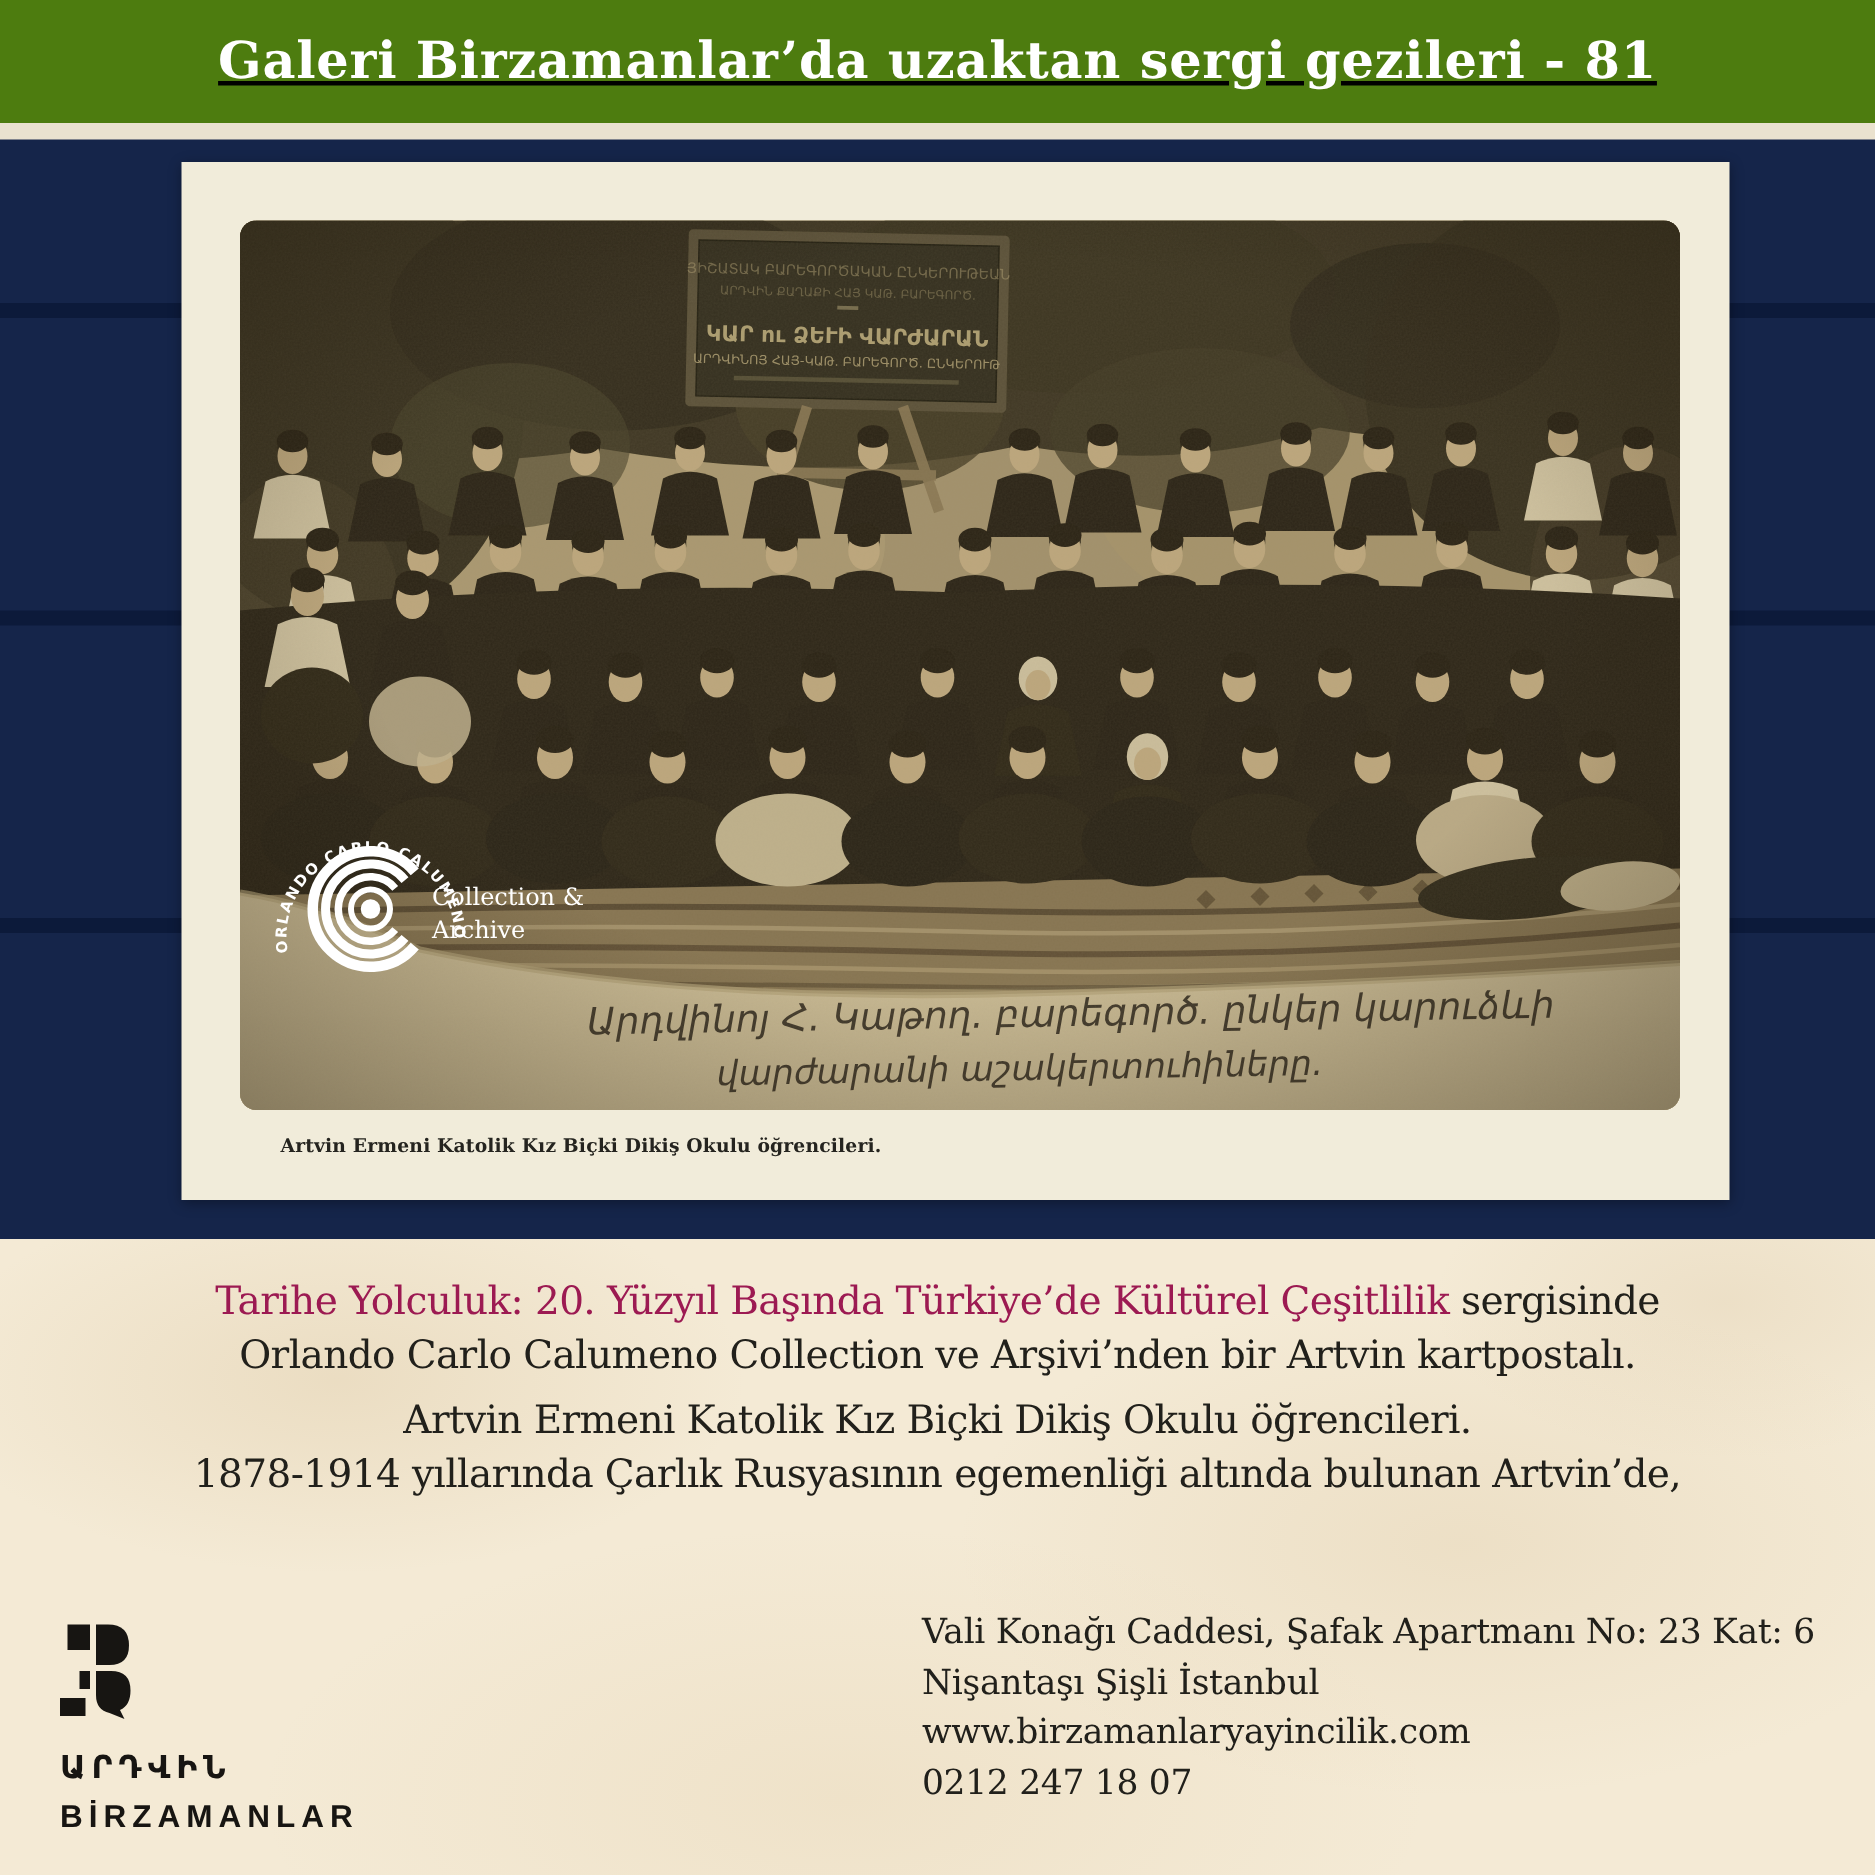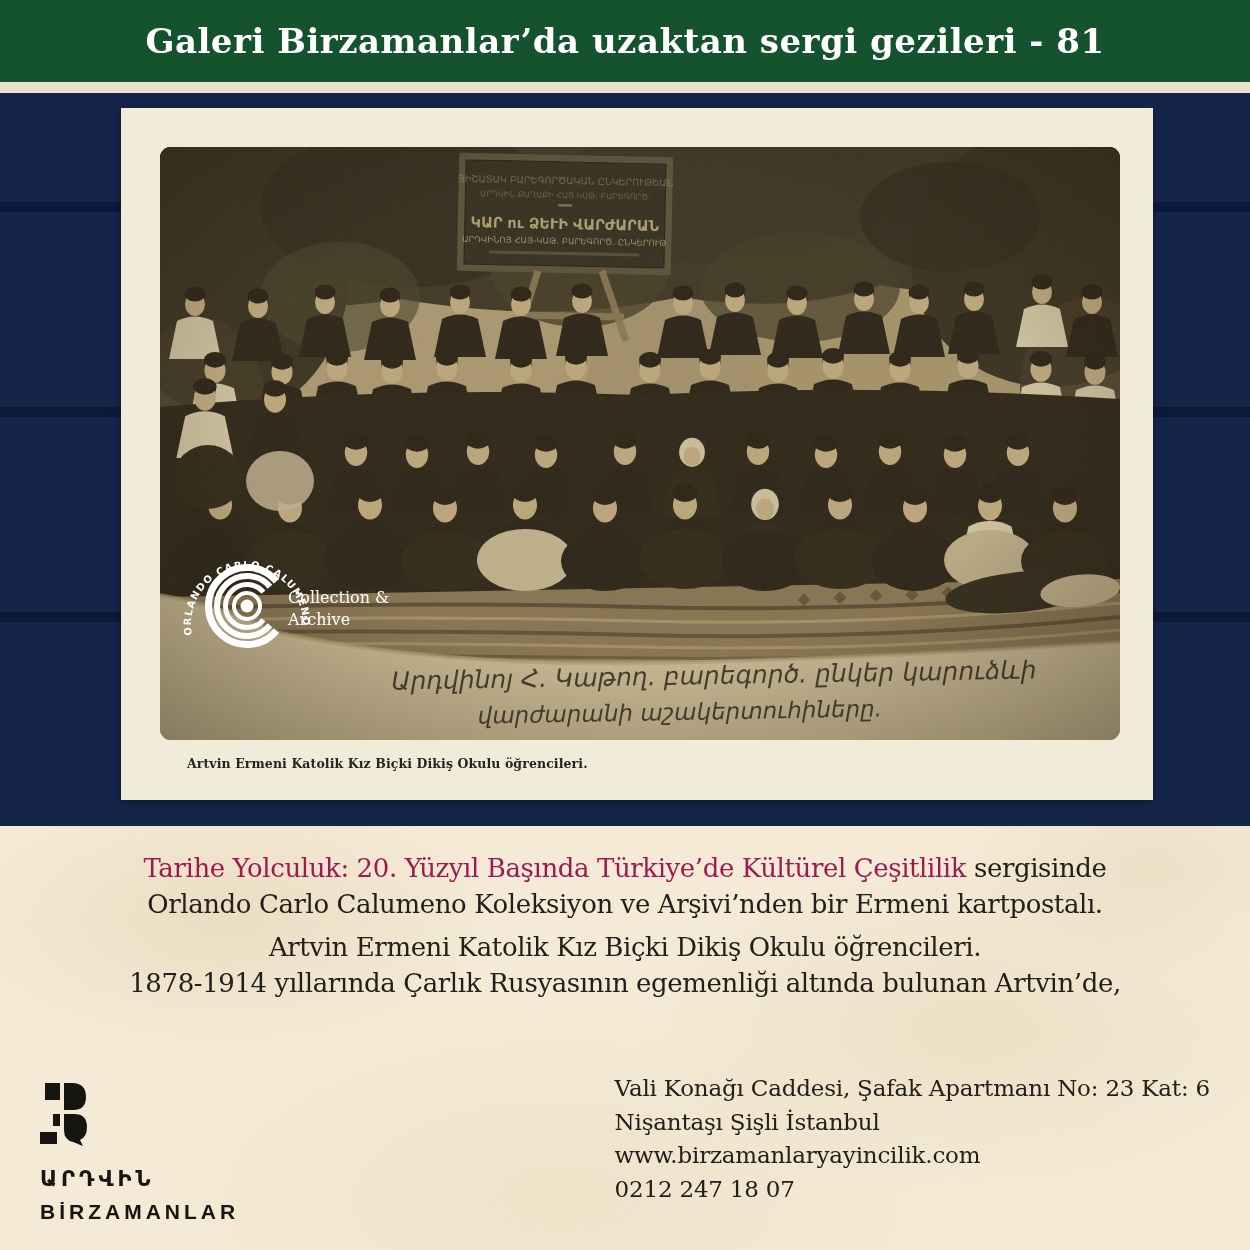--- a/index.html
+++ b/index.html
@@ -1,21 +1,21 @@
 <!DOCTYPE html>
 <html><head>
 <meta charset="utf-8">
 <style>
   html,body{margin:0;padding:0;}
   .page{position:relative;width:1250px;height:1250px;overflow:hidden;
         font-family:"DejaVu Serif","Liberation Serif",serif;background:#f2e8d3;}
 
   
   .banner{position:absolute;left:0;top:0;width:1250px;height:82px;
-          background:#14532d;display:flex;align-items:center;justify-content:center;}
+          background:#4d7c0f;display:flex;align-items:center;justify-content:center;text-decoration:underline;}
   .banner-text{color:#ffffff;font-size:34px;font-weight:bold;letter-spacing:.5px;white-space:nowrap;}
   .cream-strip{position:absolute;left:0;top:82px;width:1250px;height:11px;background:#eae2cf;}
 
   
   .navy{position:absolute;left:0;top:93px;width:1250px;height:733px;background:#15254a;}
   .stripe{position:absolute;left:0;width:1250px;height:10px;background:#0c1a3a;}
   .s1{top:109px}.s2{top:314px}.s3{top:519px}
 
   
   .postcard{position:absolute;left:121px;top:15px;width:1032px;height:692px;margin:0;
@@ -267,21 +267,21 @@
           </g>
         </svg>
       </div>
       <figcaption class="caption">Artvin Ermeni Katolik Kız Biçki Dikiş Okulu öğrencileri.</figcaption>
     </figure>
   </section>
 
   <section class="bottom">
     <div class="para">
       <div class="line"><span class="hl">Tarihe Yolculuk: 20. Yüzyıl Başında Türkiye’de Kültürel Çeşitlilik</span><span> sergisinde</span></div>
-      <div class="line">Orlando Carlo Calumeno Koleksiyon ve Arşivi’nden bir Ermeni kartpostalı.</div>
+      <div class="line">Orlando Carlo Calumeno Collection ve Arşivi’nden bir Artvin kartpostalı.</div>
       <div class="line gap">Artvin Ermeni Katolik Kız Biçki Dikiş Okulu öğrencileri.</div>
       <div class="line">1878-1914 yıllarında Çarlık Rusyasının egemenliği altında bulunan Artvin’de,</div>
     </div>
 
     <div class="logo">
       <svg class="logo-mark" width="50" height="66" viewBox="0 0 50 66">
         <g fill="#171512">
           <rect x="5" y="1" width="15" height="17"></rect>
           <path d="M24,1 h8 Q46,1 46,15 Q46,28 33,28 L24,28 Z"></path>
           <rect x="13" y="32" width="7" height="12"></rect>

